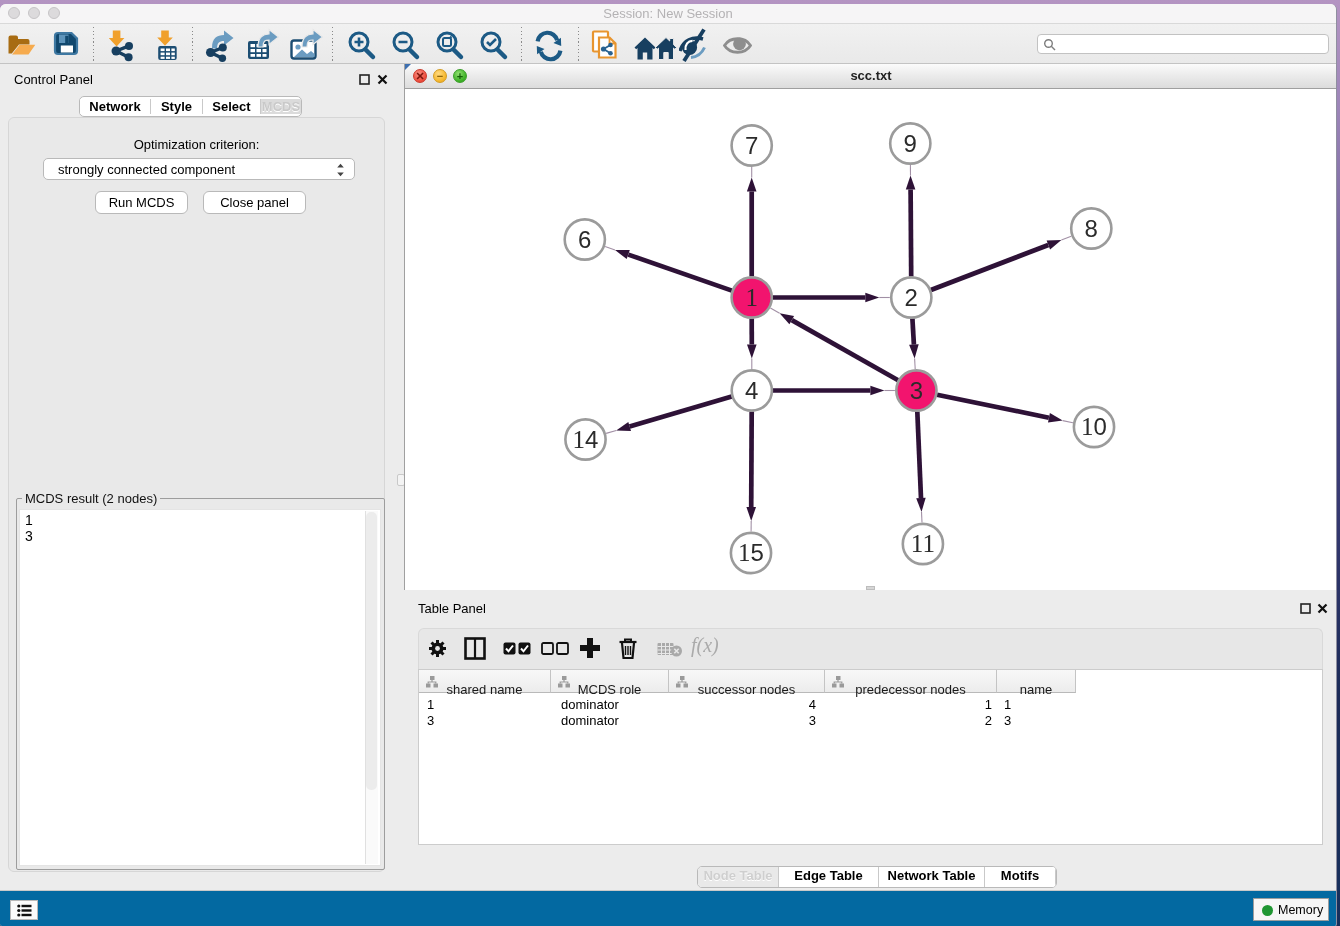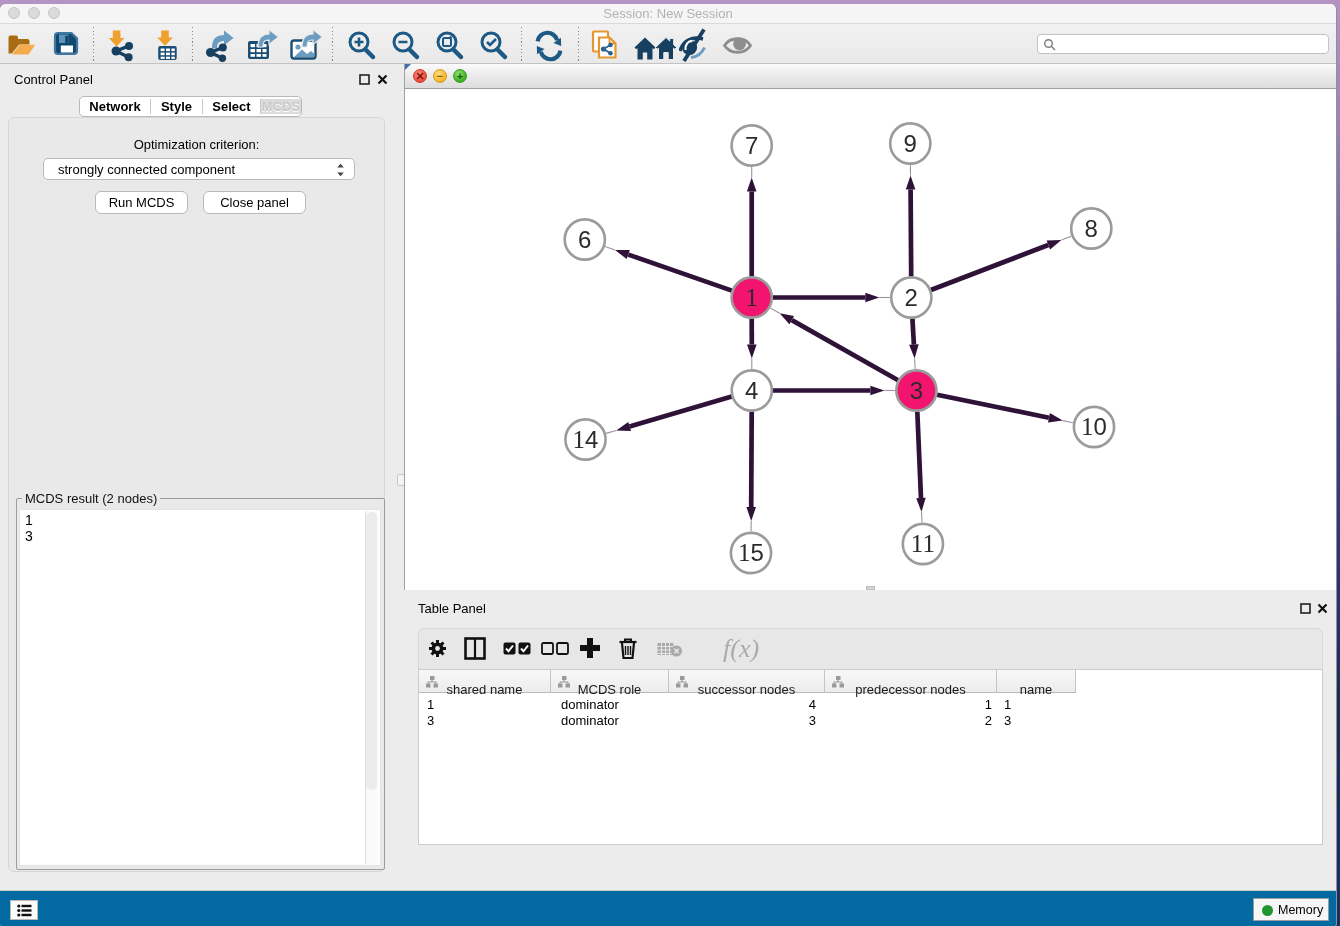--- a/index.html
+++ b/index.html
@@ -247,20 +247,21 @@
       </div>
     </div>
   </div>
   <div style="position:absolute;left:397px;top:470px;width:8px;height:12px;background:#f4f4f4;border:1px solid #c9c9c9;border-radius:2px;"></div>
   <div class="netwin">
     <div class="nettitle">
       <div style="position:absolute;left:0;top:0;width:0;height:0;border-top:6px solid #3c6fb0;border-right:6px solid rgba(0,0,0,0);"></div>
       <div class="mbtn" style="left:8px;background:radial-gradient(circle at 38% 30%,#f88d80,#ee4f3f 65%,#d83a2b);border:1px solid #ca3a2c;color:#7e150c;">✕</div>
       <div class="mbtn" style="left:28px;background:radial-gradient(circle at 38% 30%,#ffd97e,#f6b82e 65%,#e3a01c);border:1px solid #d39c22;color:#8a6207;">−</div>
       <div class="mbtn" style="left:48px;background:radial-gradient(circle at 38% 30%,#8fdf6f,#3fb229 65%,#2f9e1c);border:1px solid #3a9e28;color:#135f06;">+</div>
+      <div class="t">scc.txt</div>
     </div>
     <svg style="position:absolute;left:0;top:25px;" width="933" height="501" viewBox="0 0 933 501">
 <g stroke="#2e1237" stroke-width="4.7" fill="none">
 <line x1="346.7" y1="187.5" x2="346.7" y2="102.5"></line>
 <line x1="326.9" y1="201.6" x2="223.3" y2="165.6"></line>
 <line x1="367.7" y1="208.5" x2="460.3" y2="208.5"></line>
 <line x1="346.7" y1="229.5" x2="346.8" y2="255.5"></line>
 <line x1="506.2" y1="187.5" x2="505.6" y2="100.5"></line>
 <line x1="525.9" y1="201.0" x2="643.3" y2="156.0"></line>
 <line x1="507.4" y1="229.5" x2="508.9" y2="255.6"></line>
@@ -371,21 +372,21 @@
       <svg style="position:absolute;left:238px;top:13px;" width="26" height="15" viewBox="0 0 26 15">
         <g fill="#a9a9a9">
             <rect x="0.5" y="1" width="16" height="12" rx="1"></rect>
         </g>
         <g stroke="#e7e7e7" stroke-width="1">
             <path d="M0.5 4.5 h16 M0.5 8 h16 M0.5 11.5 h16 M4.5 1 v12 M8.5 1 v12 M12.5 1 v12"></path>
           </g>
         <circle cx="19.5" cy="9" r="5.5" fill="#a9a9a9"></circle>
         <path d="M17.3 6.8 l4.4 4.4 M21.7 6.8 l-4.4 4.4" stroke="#e7e7e7" stroke-width="1.6"></path>
       </svg>
-      <div style="position:absolute;left:272px;top:5px;font-family:'Liberation Serif',serif;font-style:italic;font-size:26px;color:#aaaaaa;margin-left:32px;">f(x)</div>
+      <div style="position:absolute;left:272px;top:5px;font-family:'Liberation Serif',serif;font-style:italic;font-size:20px;color:#aaaaaa;">f(x)</div>
     </div>
     <div class="tbody">
       <div class="thr">
         <div class="th" style="width:132px;">
             <svg class="hic" width="14" height="13" viewBox="0 0 14 13">
               <g fill="#9a9a9a">
                 <rect x="5" y="1" width="4.5" height="4"></rect>
                 <rect x="1" y="8.5" width="4.5" height="4"></rect>
                 <rect x="8.5" y="8.5" width="4.5" height="4"></rect>
                 <path d="M7 5 v2 M3.2 8.5 v-1.5 h7.6 v1.5" stroke="#9a9a9a" stroke-width="1.2" fill="none"></path>
@@ -434,20 +435,26 @@
       <div class="td" style="left:142px;top:27px;">dominator</div>
       <div class="td" style="left:251px;top:27px;width:146px;text-align:right;">4</div>
       <div class="td" style="left:407px;top:27px;width:166px;text-align:right;">1</div>
       <div class="td" style="left:585px;top:27px;">1</div>
       <div class="td" style="left:8px;top:43px;">3</div>
       <div class="td" style="left:142px;top:43px;">dominator</div>
       <div class="td" style="left:251px;top:43px;width:146px;text-align:right;">3</div>
       <div class="td" style="left:407px;top:43px;width:166px;text-align:right;">2</div>
       <div class="td" style="left:585px;top:43px;">3</div>
     </div>
+    <div class="btabs">
+      <div class="tab sel" style="width:81px;">Node Table</div>
+      <div class="tab" style="width:100px;">Edge Table</div>
+      <div class="tab" style="width:106px;">Network Table</div>
+      <div class="tab" style="width:71px;">Motifs</div>
+    </div>
   </div>
   <div class="statusbar">
     <div style="position:absolute;left:10px;top:9px;width:28px;height:20px;background:#fbfbfb;border:1px solid #b9b9b9;">
       <svg style="position:absolute;left:6px;top:3px;" width="15" height="13" viewBox="0 0 15 13">
         <g fill="#111">
             <circle cx="1.8" cy="2" r="1.6"></circle>
             <circle cx="1.8" cy="6.5" r="1.6"></circle>
             <circle cx="1.8" cy="11" r="1.6"></circle>
         <rect x="4.5" y="0.8" width="10" height="2.4"></rect>
             <rect x="4.5" y="5.3" width="10" height="2.4"></rect>

